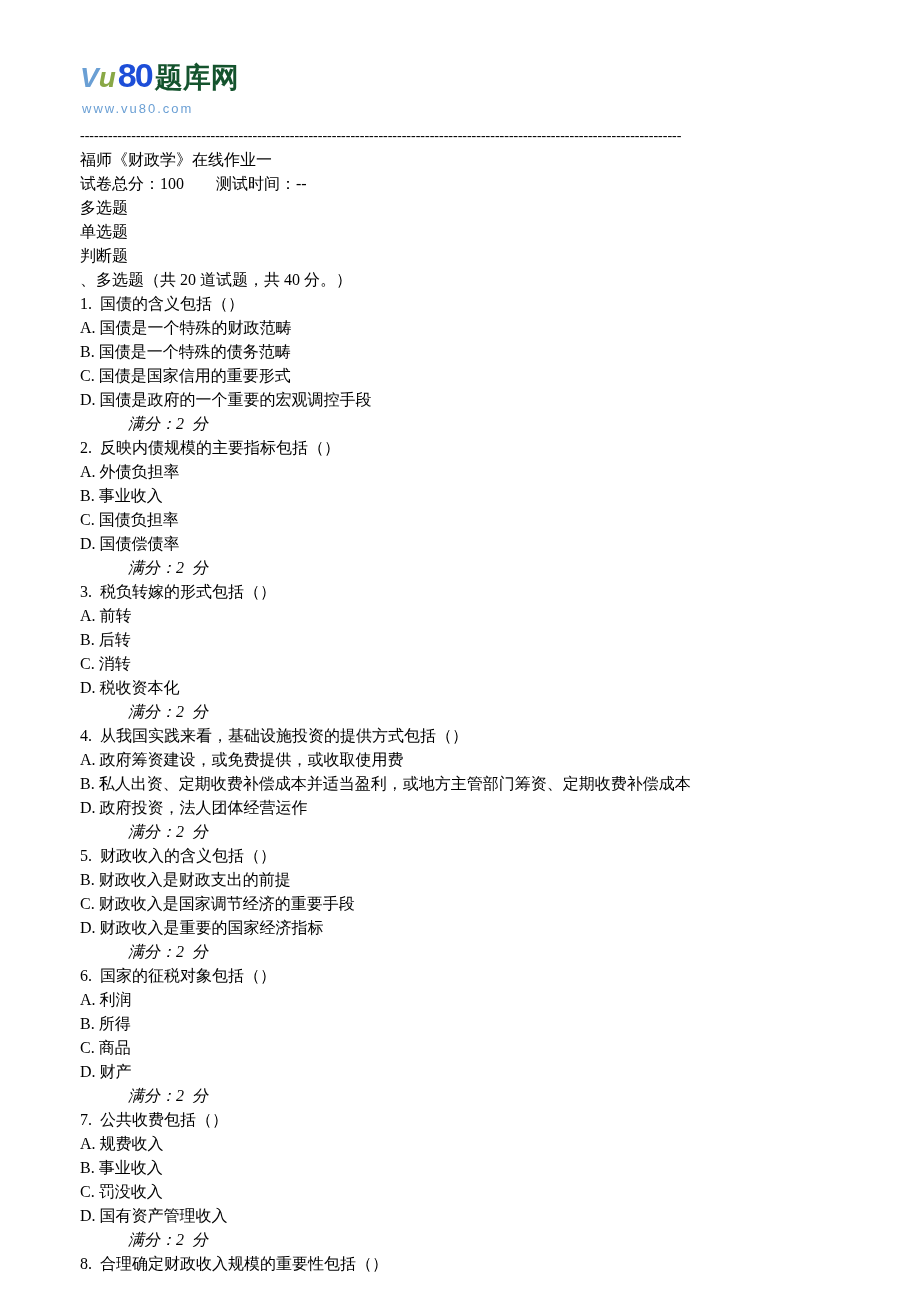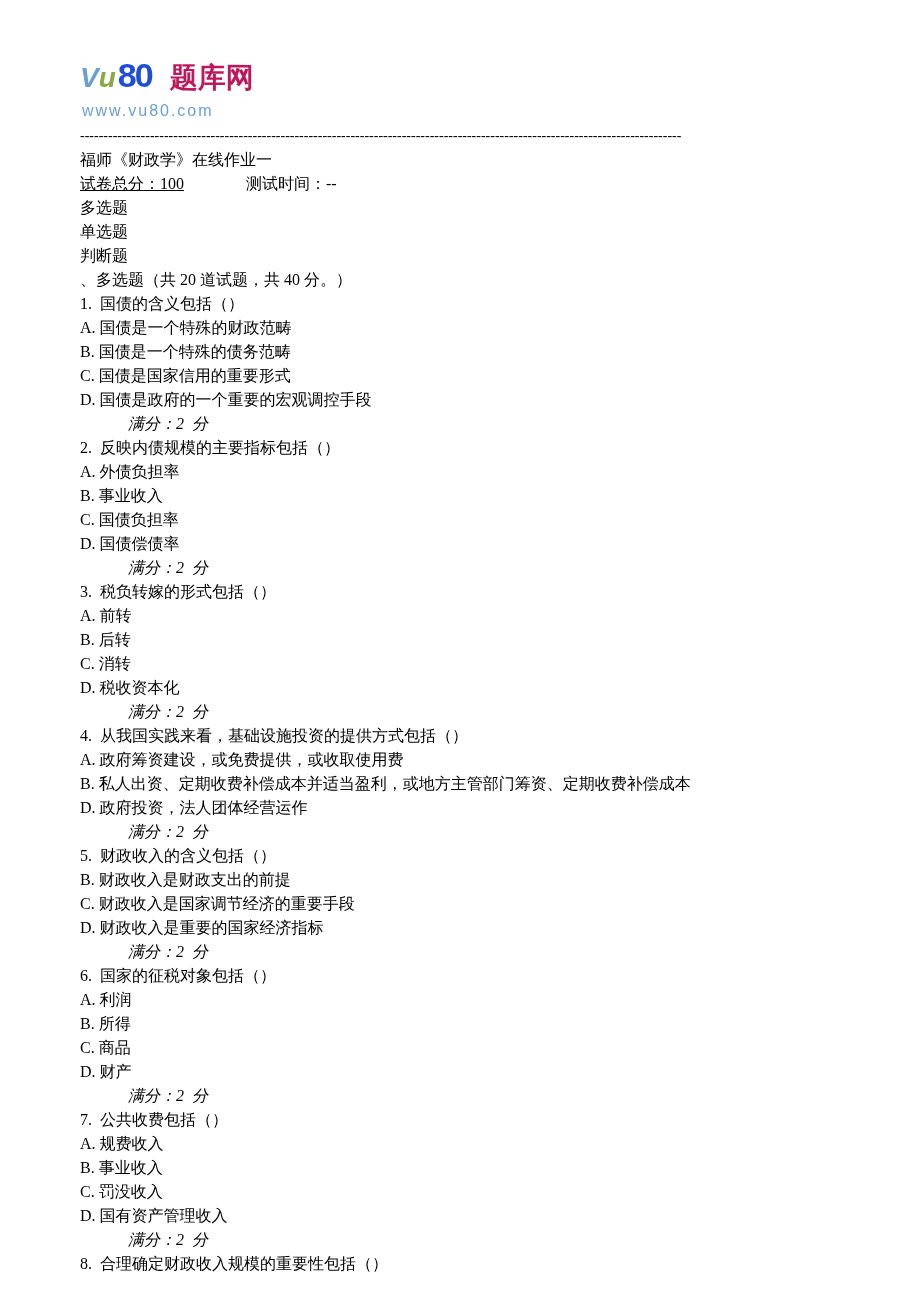--- a/index.html
+++ b/index.html
@@ -39,27 +39,27 @@
     }
     .logo-80 {
       font-size: 34px;
       color: #1d4ed8;
       font-weight: 900;
       letter-spacing: -2px;
       margin-left: 2px;
     }
     .logo-cn {
       font-size: 28px;
-      color: #be185d;
-      margin-left: 18px;
+      color: #14532d;
+      margin-left: 3px;
       font-weight: bold;
     }
     .logo-url {
       font-family: Arial, sans-serif;
-      font-size: 16px;
+      font-size: 13px;
       color: #6a9fd4;
       letter-spacing: 2px;
       margin-top: -2px;
       margin-left: 2px;
     }
     .content {
       padding: 0 80px 40px 80px;
     }
     .divider {
       color: #000;
@@ -70,22 +70,21 @@
       margin-bottom: 2px;
     }
     .line {
       white-space: pre-wrap;
       word-break: break-all;
     }
     .header-line {
       display: flex;
     }
     .header-total {
-      margin-right: 62px;
-      text-decoration: underline;
+      margin-right: 32px;
     }
     .indent-score {
       padding-left: 48px;
       font-style: italic;
     }
   </style>
 </head>
 <body>
 
 <div class="logo-area">

